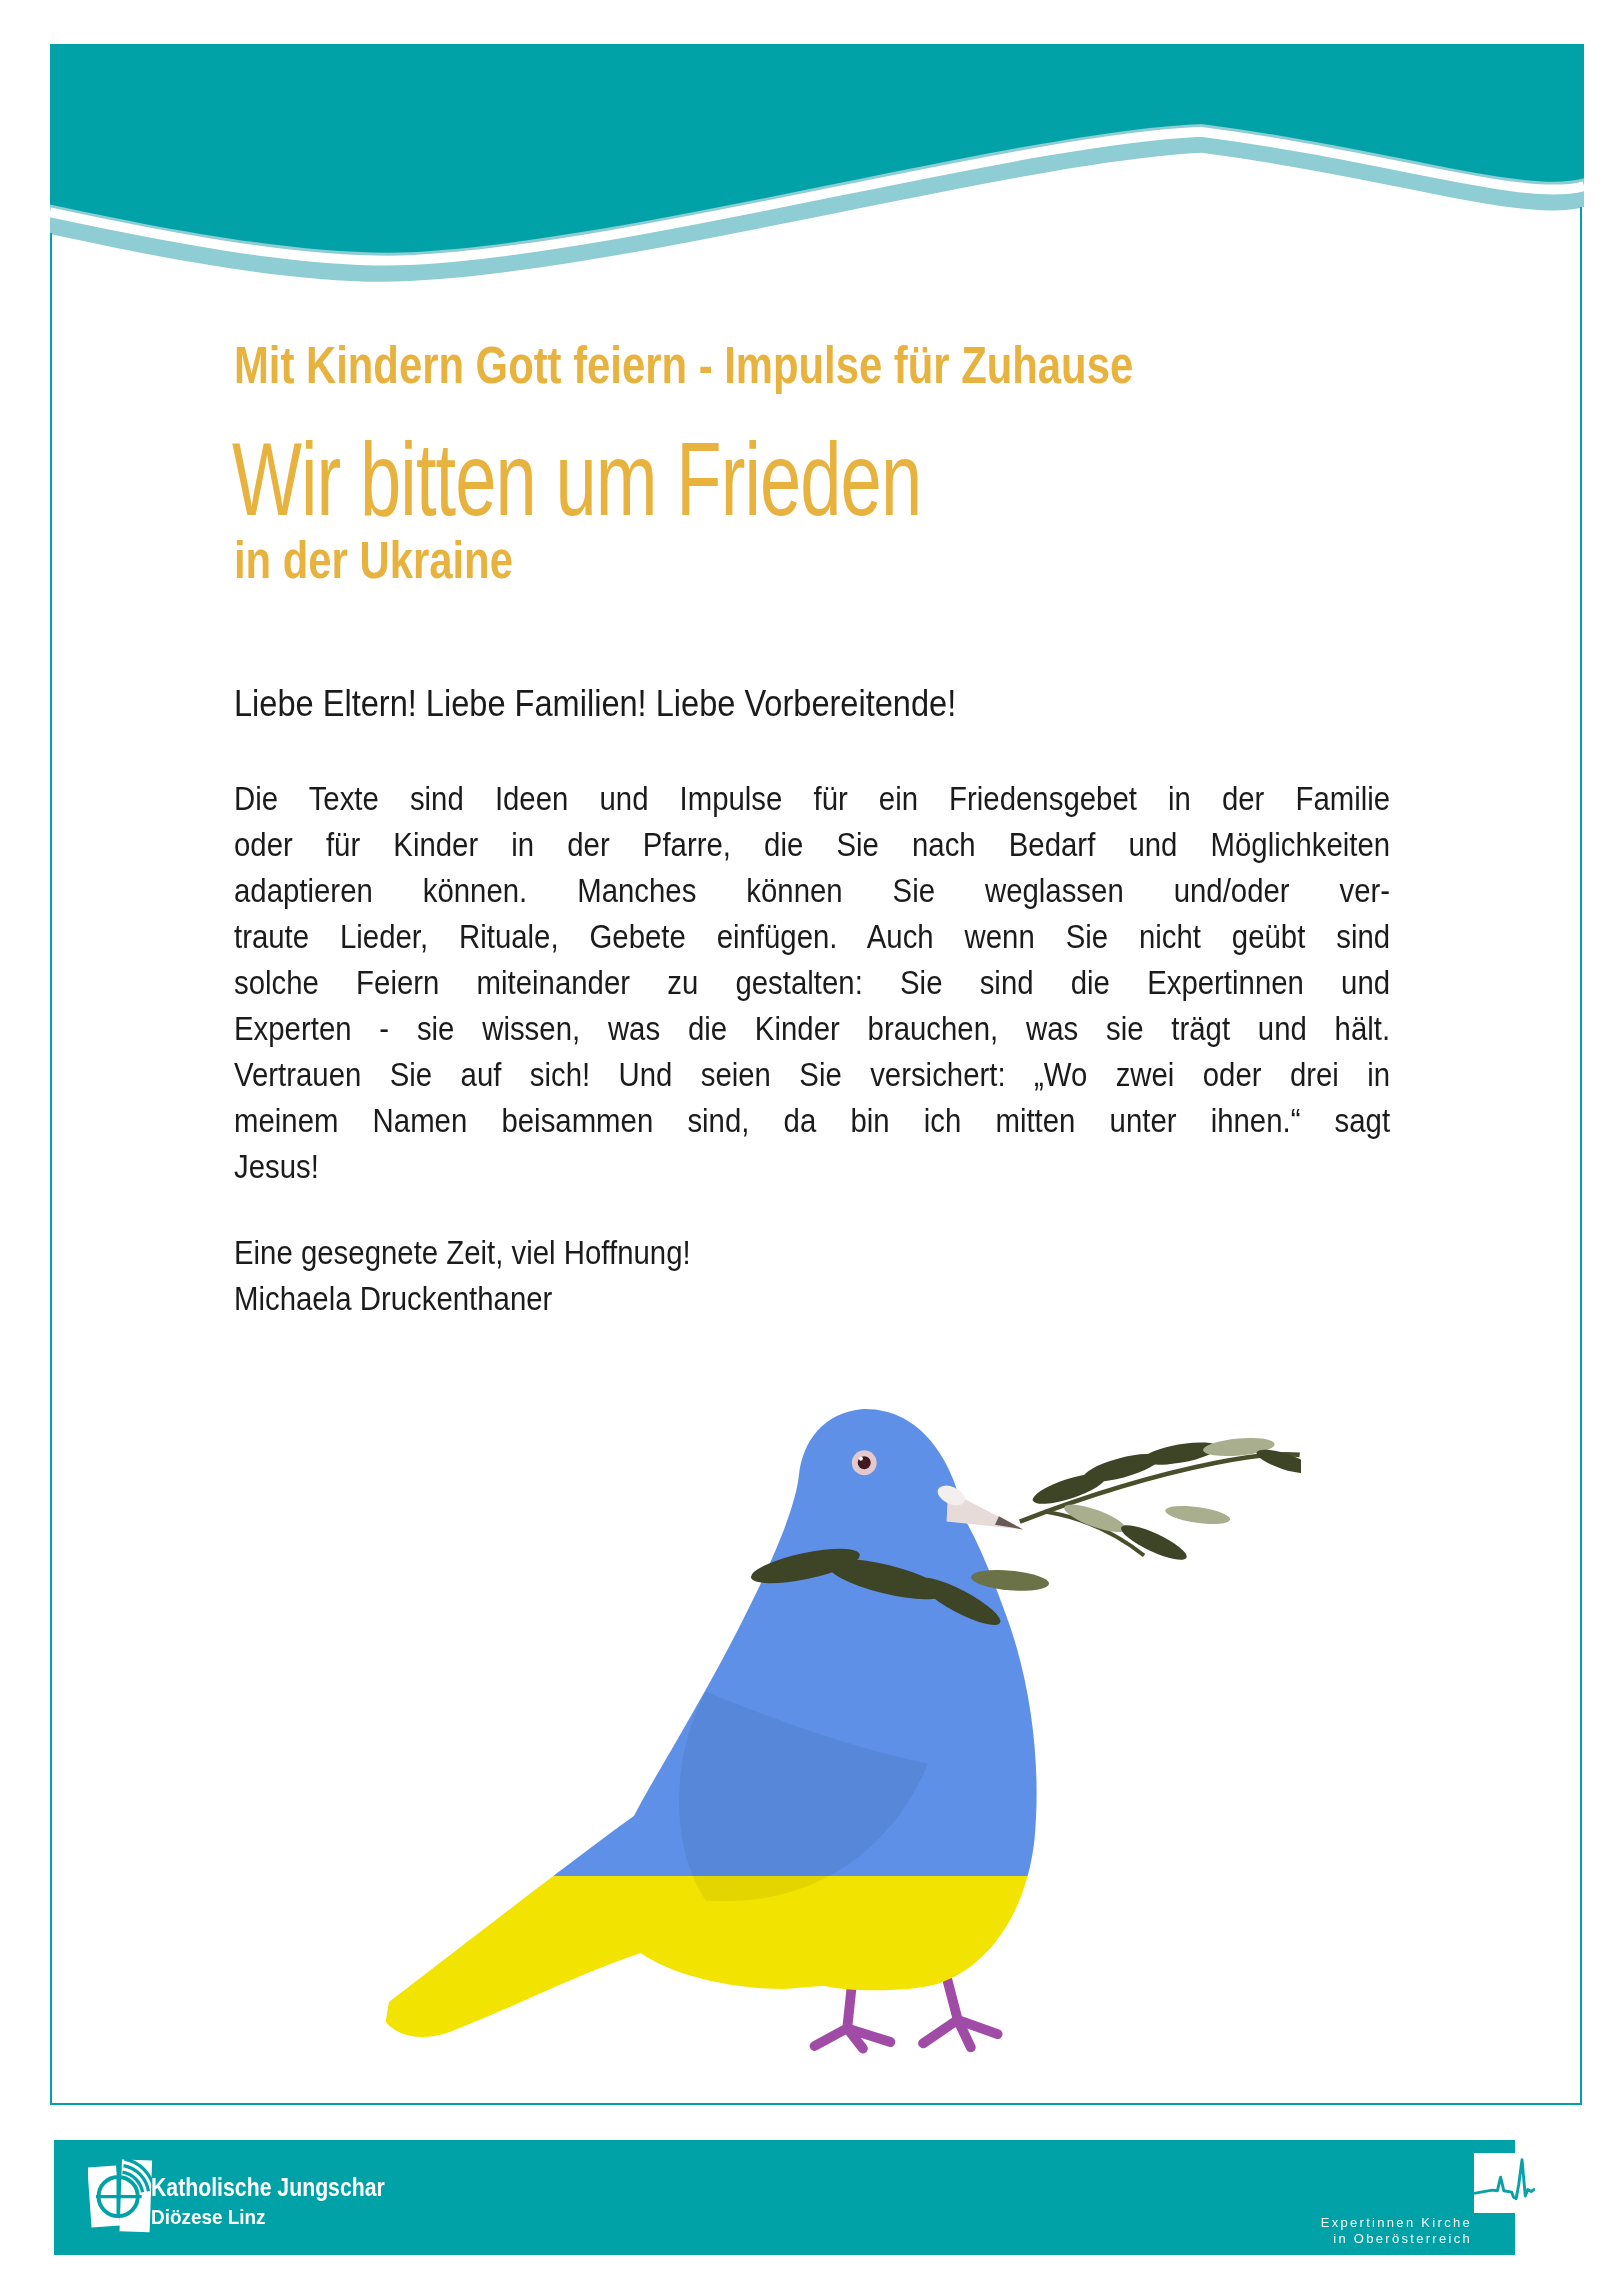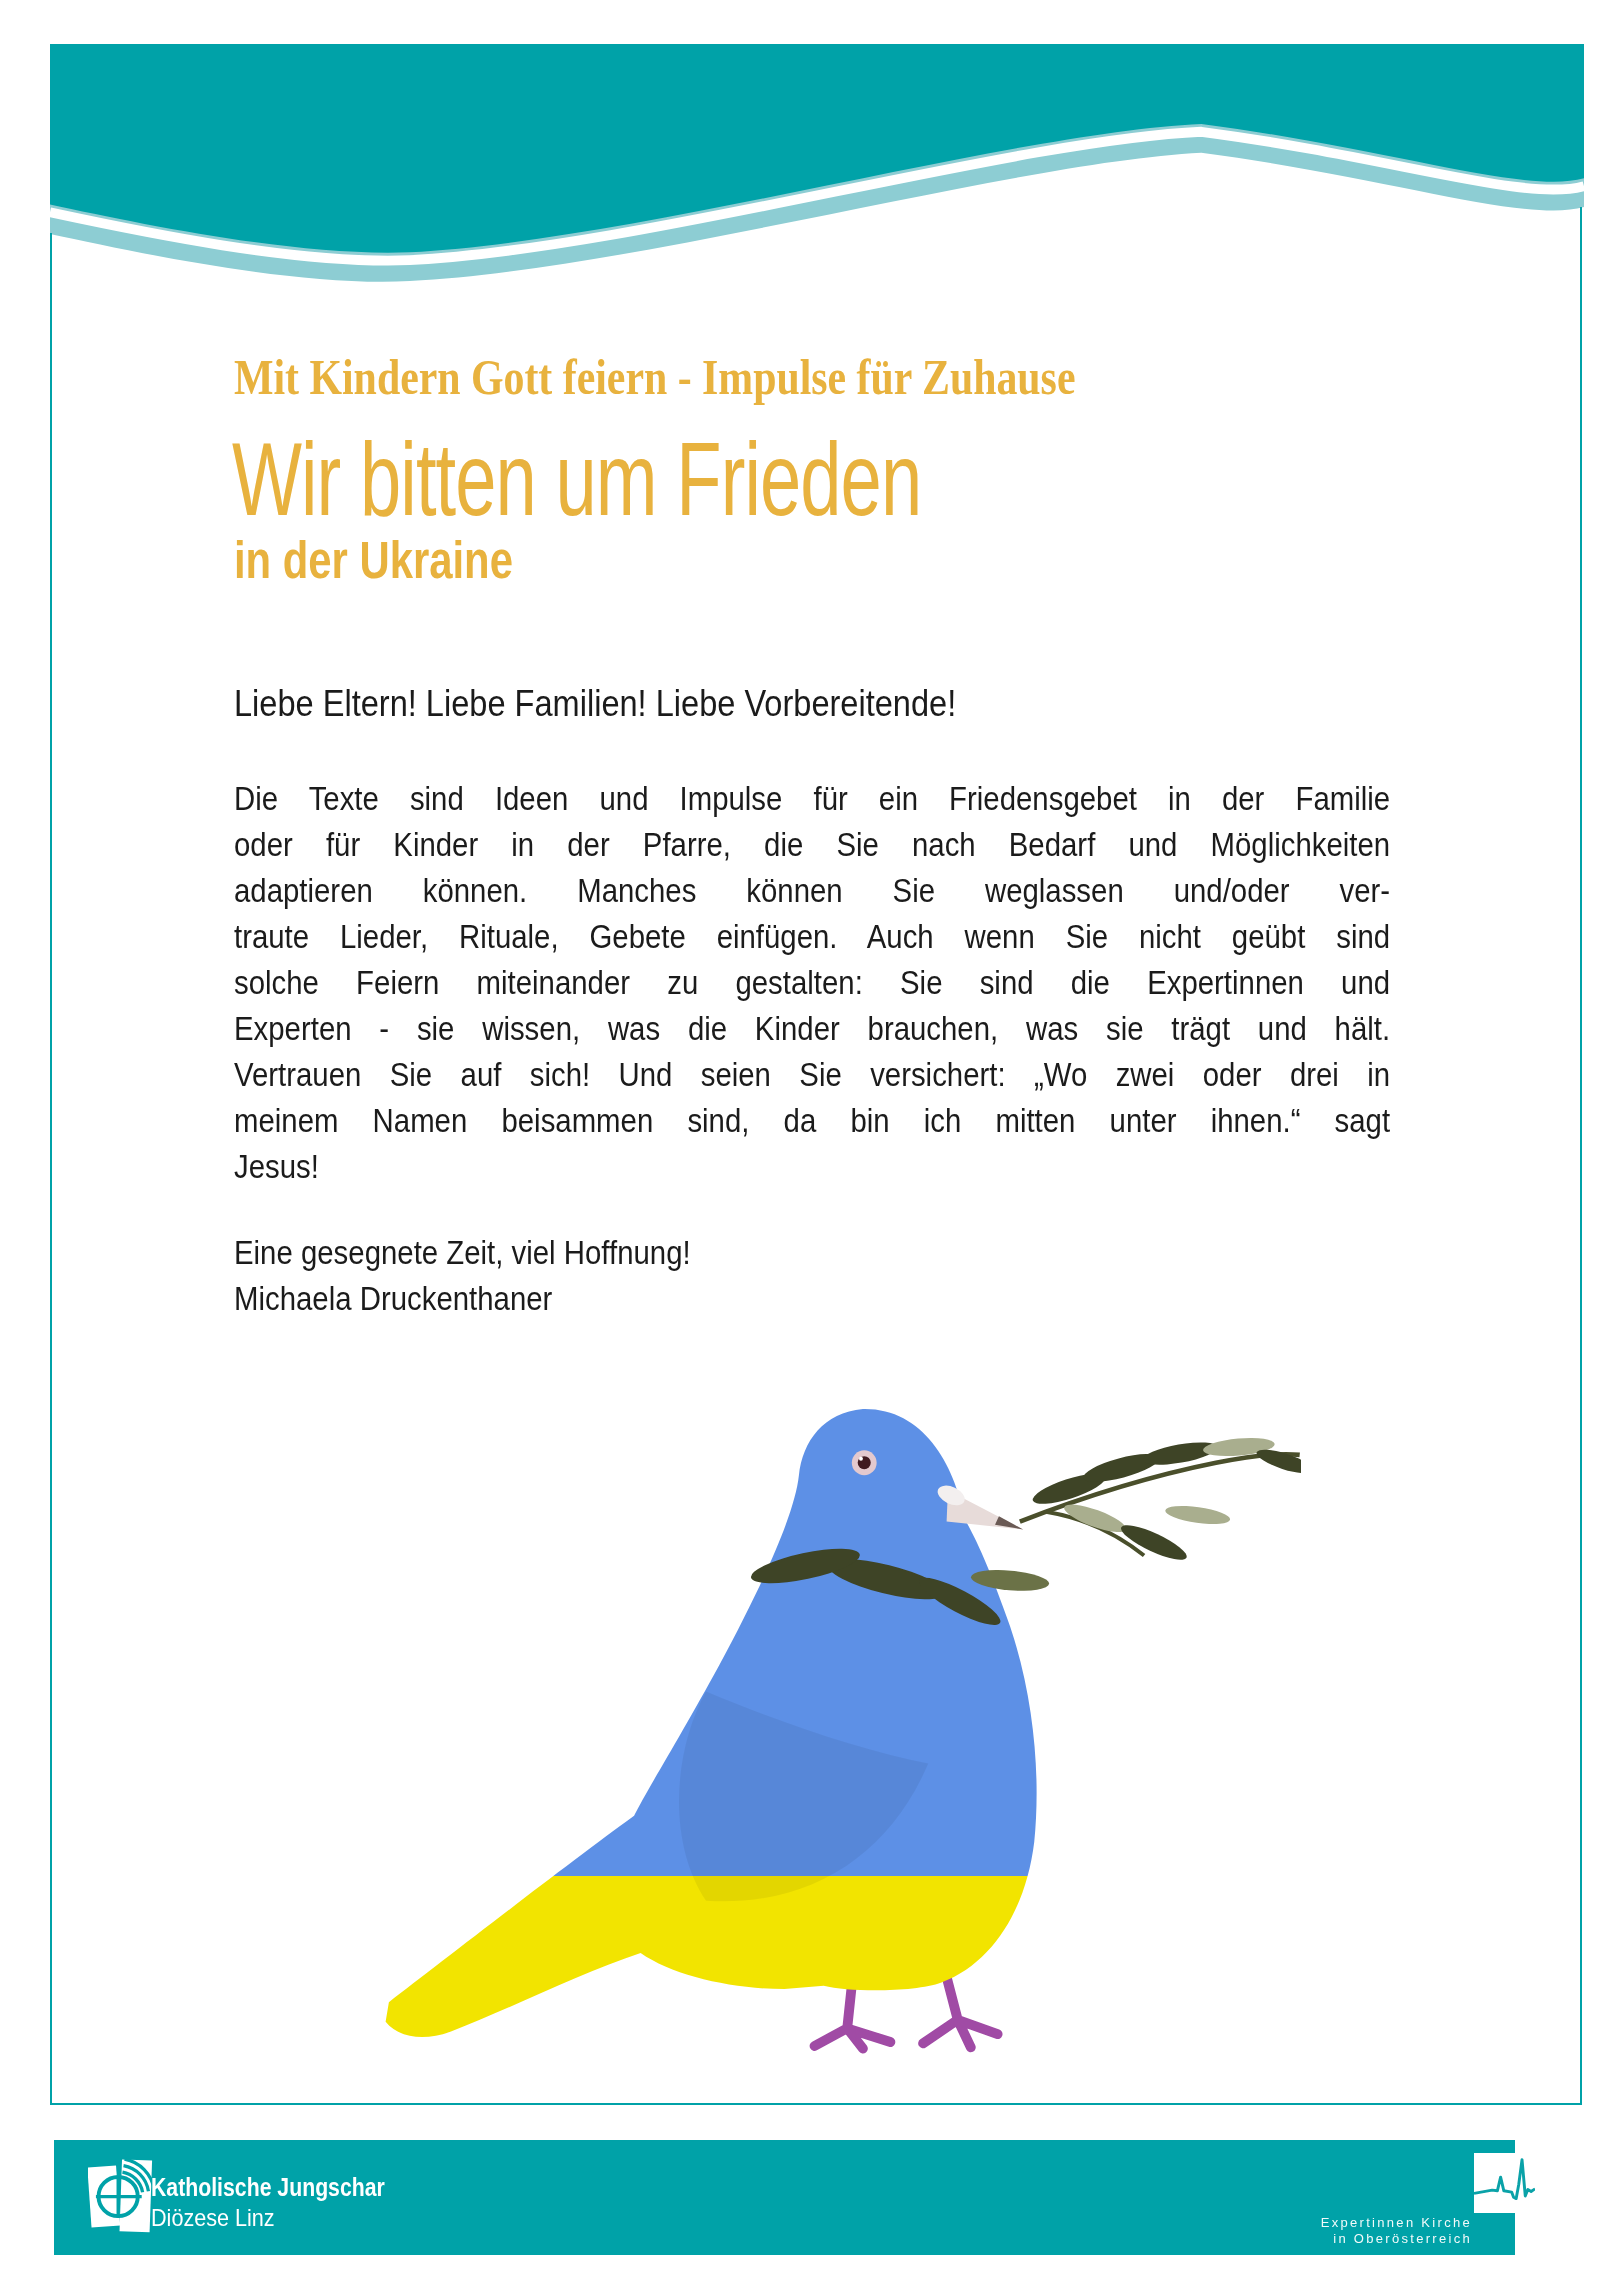--- a/index.html
+++ b/index.html
@@ -11,21 +11,21 @@
   
   #header-wave{left:50px;top:44px;width:1534px;height:262px;}
   
   .frame{background:#00A2A8;}
   #frame-left{left:50px;top:233px;width:2px;height:1872px;}
   #frame-right{left:1580px;top:207px;width:2px;height:1898px;}
   #frame-bottom{left:50px;top:2103px;width:1532px;height:2px;}
   
   .gold{color:#E8B23E;}
   .cond{display:inline-block;transform-origin:0 100%;white-space:nowrap;}
-  #kicker{left:234px;top:352px;font-size:51px;font-weight:bold;line-height:1;font-family:Liberation Serif, serif;}
+  #kicker{left:234px;top:340px;font-size:51px;font-weight:bold;line-height:1;}
   #kicker .cond{transform:scaleX(.82);}
   #title{left:232px;top:428px;font-size:103px;font-weight:normal;line-height:1;}
   #title .cond{transform:scaleX(.72);letter-spacing:-1.3px;}
   #subtitle{left:234px;top:535px;font-size:51px;font-weight:bold;line-height:1;}
   #subtitle .cond{transform:scaleX(.82);}
   
   .ink{color:#1B1B1B;}
   #salutation{left:234px;top:685px;font-size:37px;font-weight:normal;line-height:1;}
   #salutation .cond{transform:scaleX(.88);}
   #paragraph{left:234px;top:776px;width:1299px;transform:scaleX(.89);
@@ -35,21 +35,21 @@
   #closing{left:234px;top:1230px;width:1299px;transform:scaleX(.89);
     transform-origin:0 0;font-size:33px;line-height:46px;}
   
   #dove{left:366px;top:1384px;width:935px;height:674px;}
   
   #footer-bar{left:54px;top:2140px;width:1461px;height:115px;background:#00A2A8;}
   #jungschar-logo{position:absolute;left:34px;top:15.7px;width:76px;height:85px;}
   #jungschar-text{position:absolute;left:97px;top:35px;color:#ffffff;line-height:1;}
   #jungschar-title{font-size:25px;font-weight:bold;}
   #jungschar-title .cond{transform:scaleX(.85);}
-  #jungschar-sub{font-size:24px;font-weight:normal;margin-top:5.9px;}
+  #jungschar-sub{font-size:21px;font-weight:bold;margin-top:5.9px;}
   #jungschar-sub .cond{transform:scaleX(.9);}
   #page-number{position:absolute;left:0;right:0;top:33px;text-align:center;
     color:#ffffff;opacity:.95;font-size:19.6px;letter-spacing:0.7px;}
   #kirche-logo{position:absolute;left:1420px;top:13px;width:61px;height:60px;background:#ffffff;}
   #kirche-text{position:absolute;left:1112px;top:75px;width:306px;text-align:right;
     color:#ffffff;opacity:.95;font-size:13px;letter-spacing:2.3px;line-height:15.7px;}
 </style>
 </head>
 <body>
 

